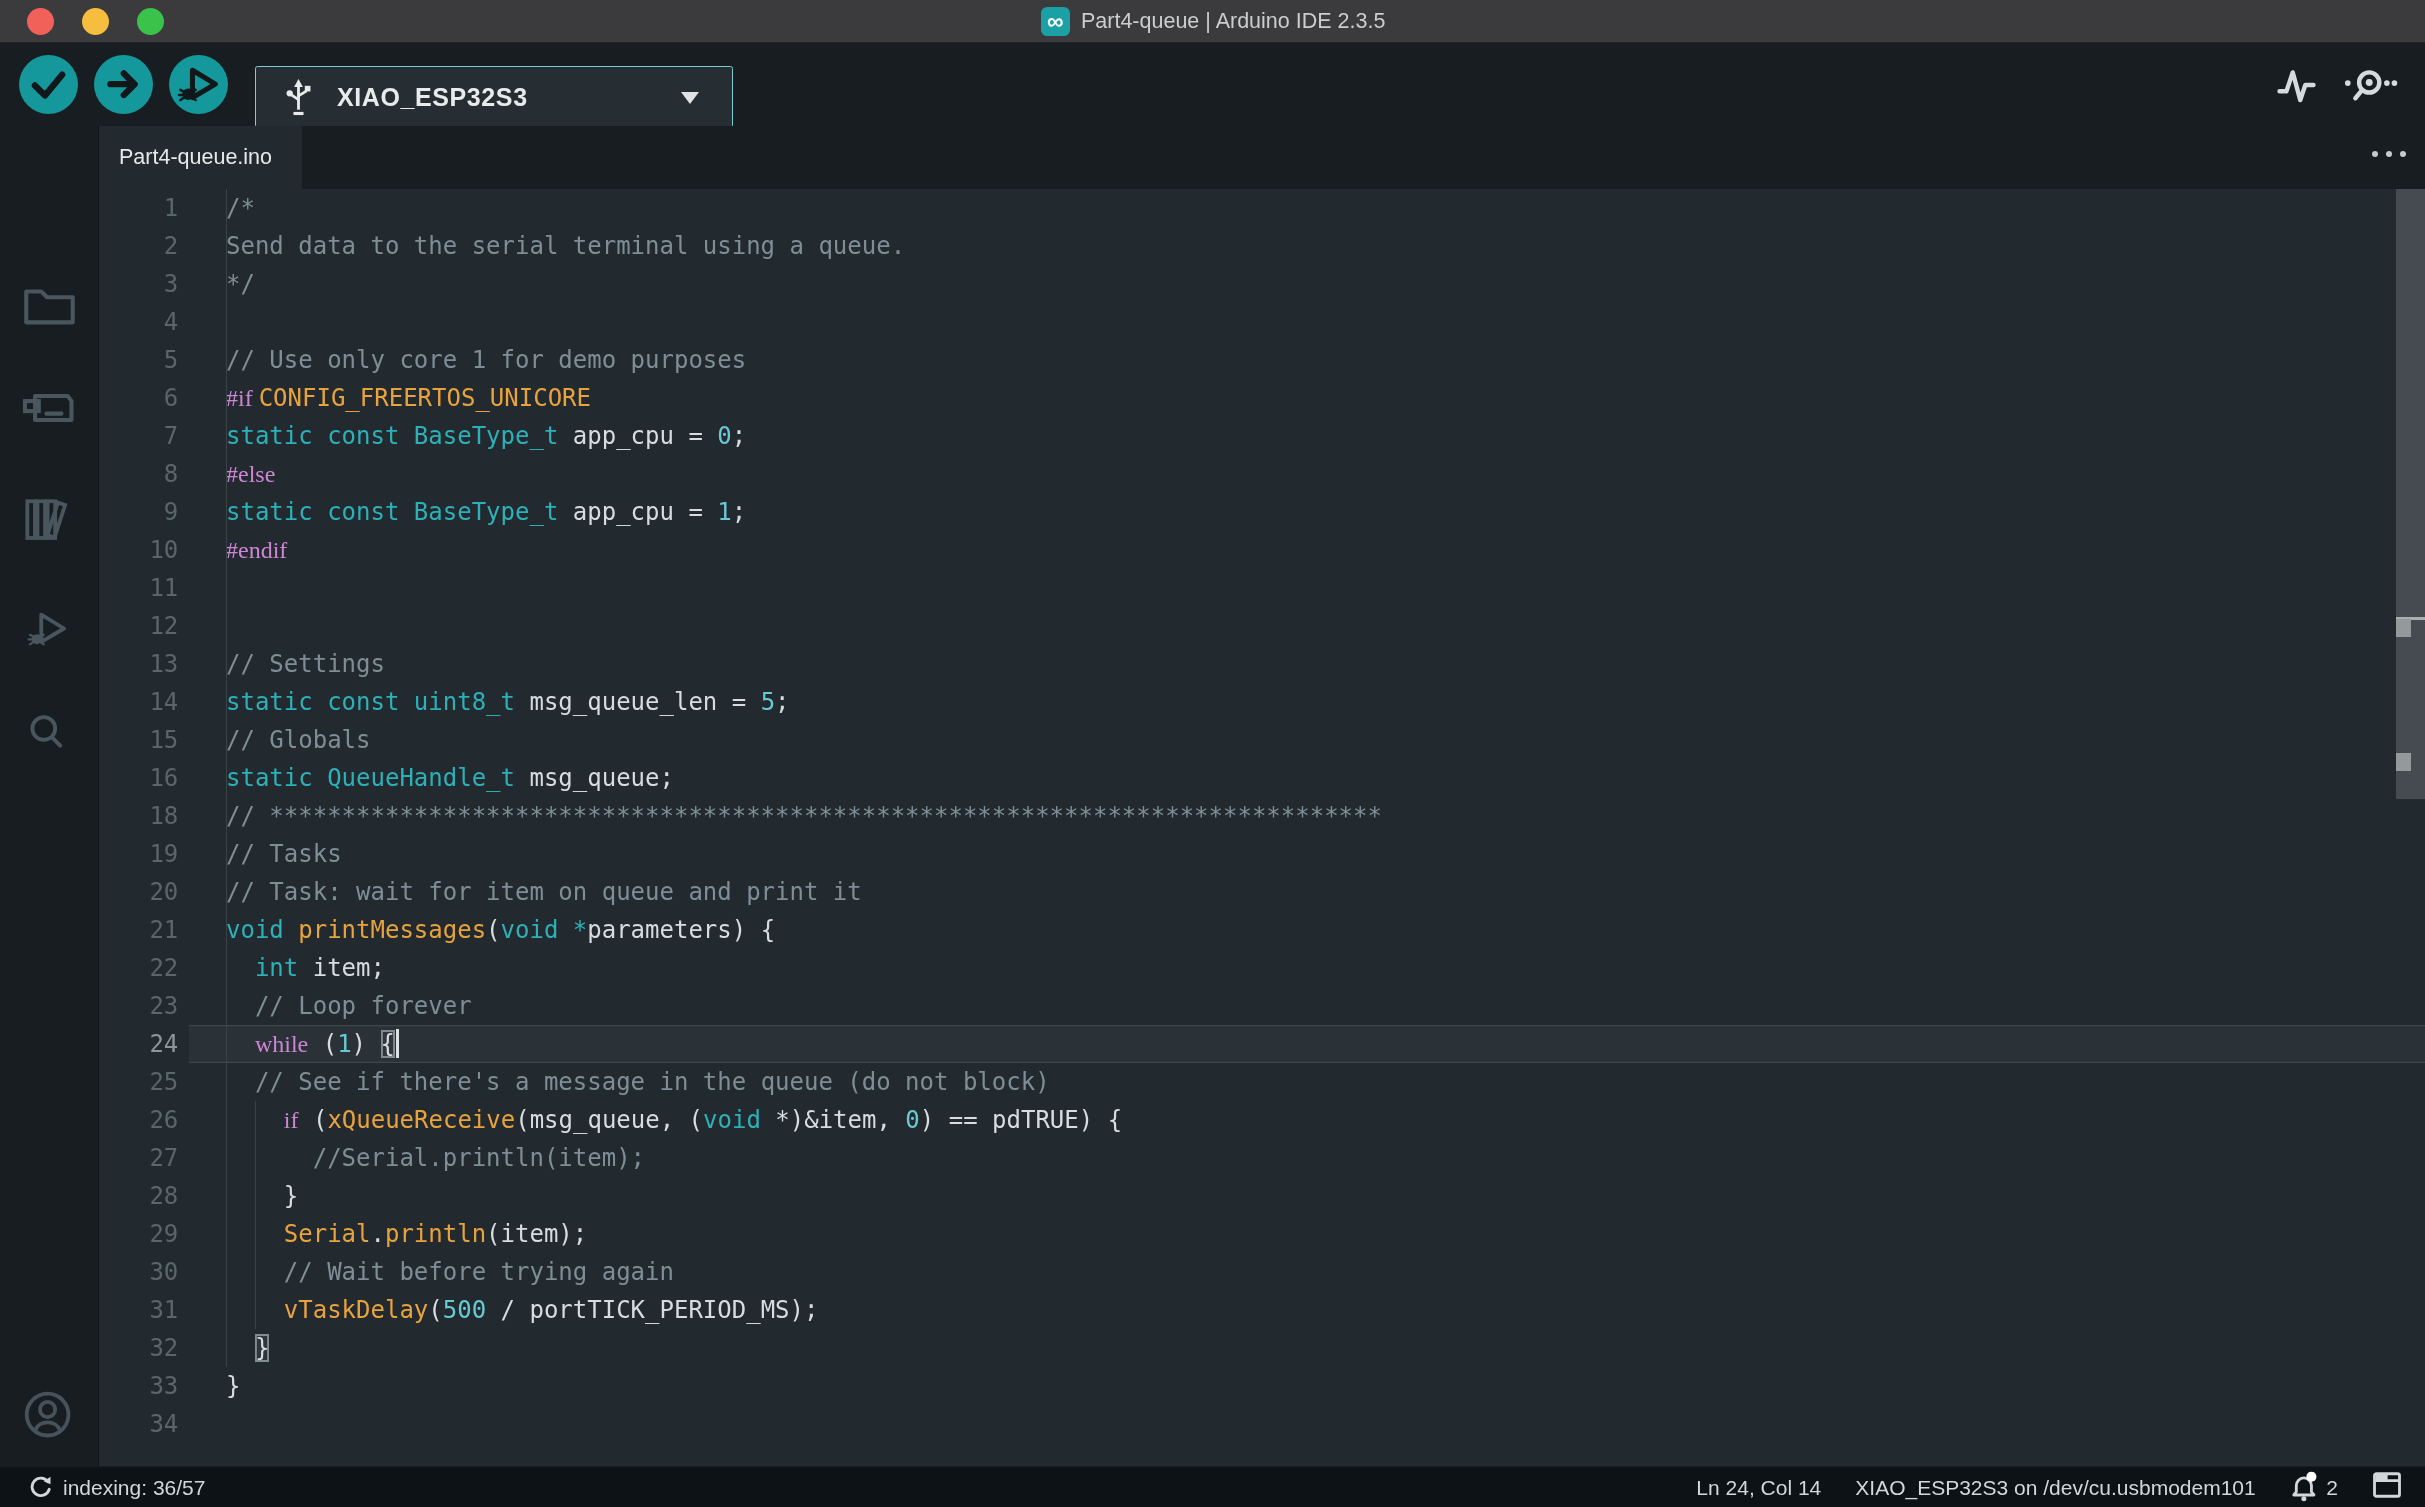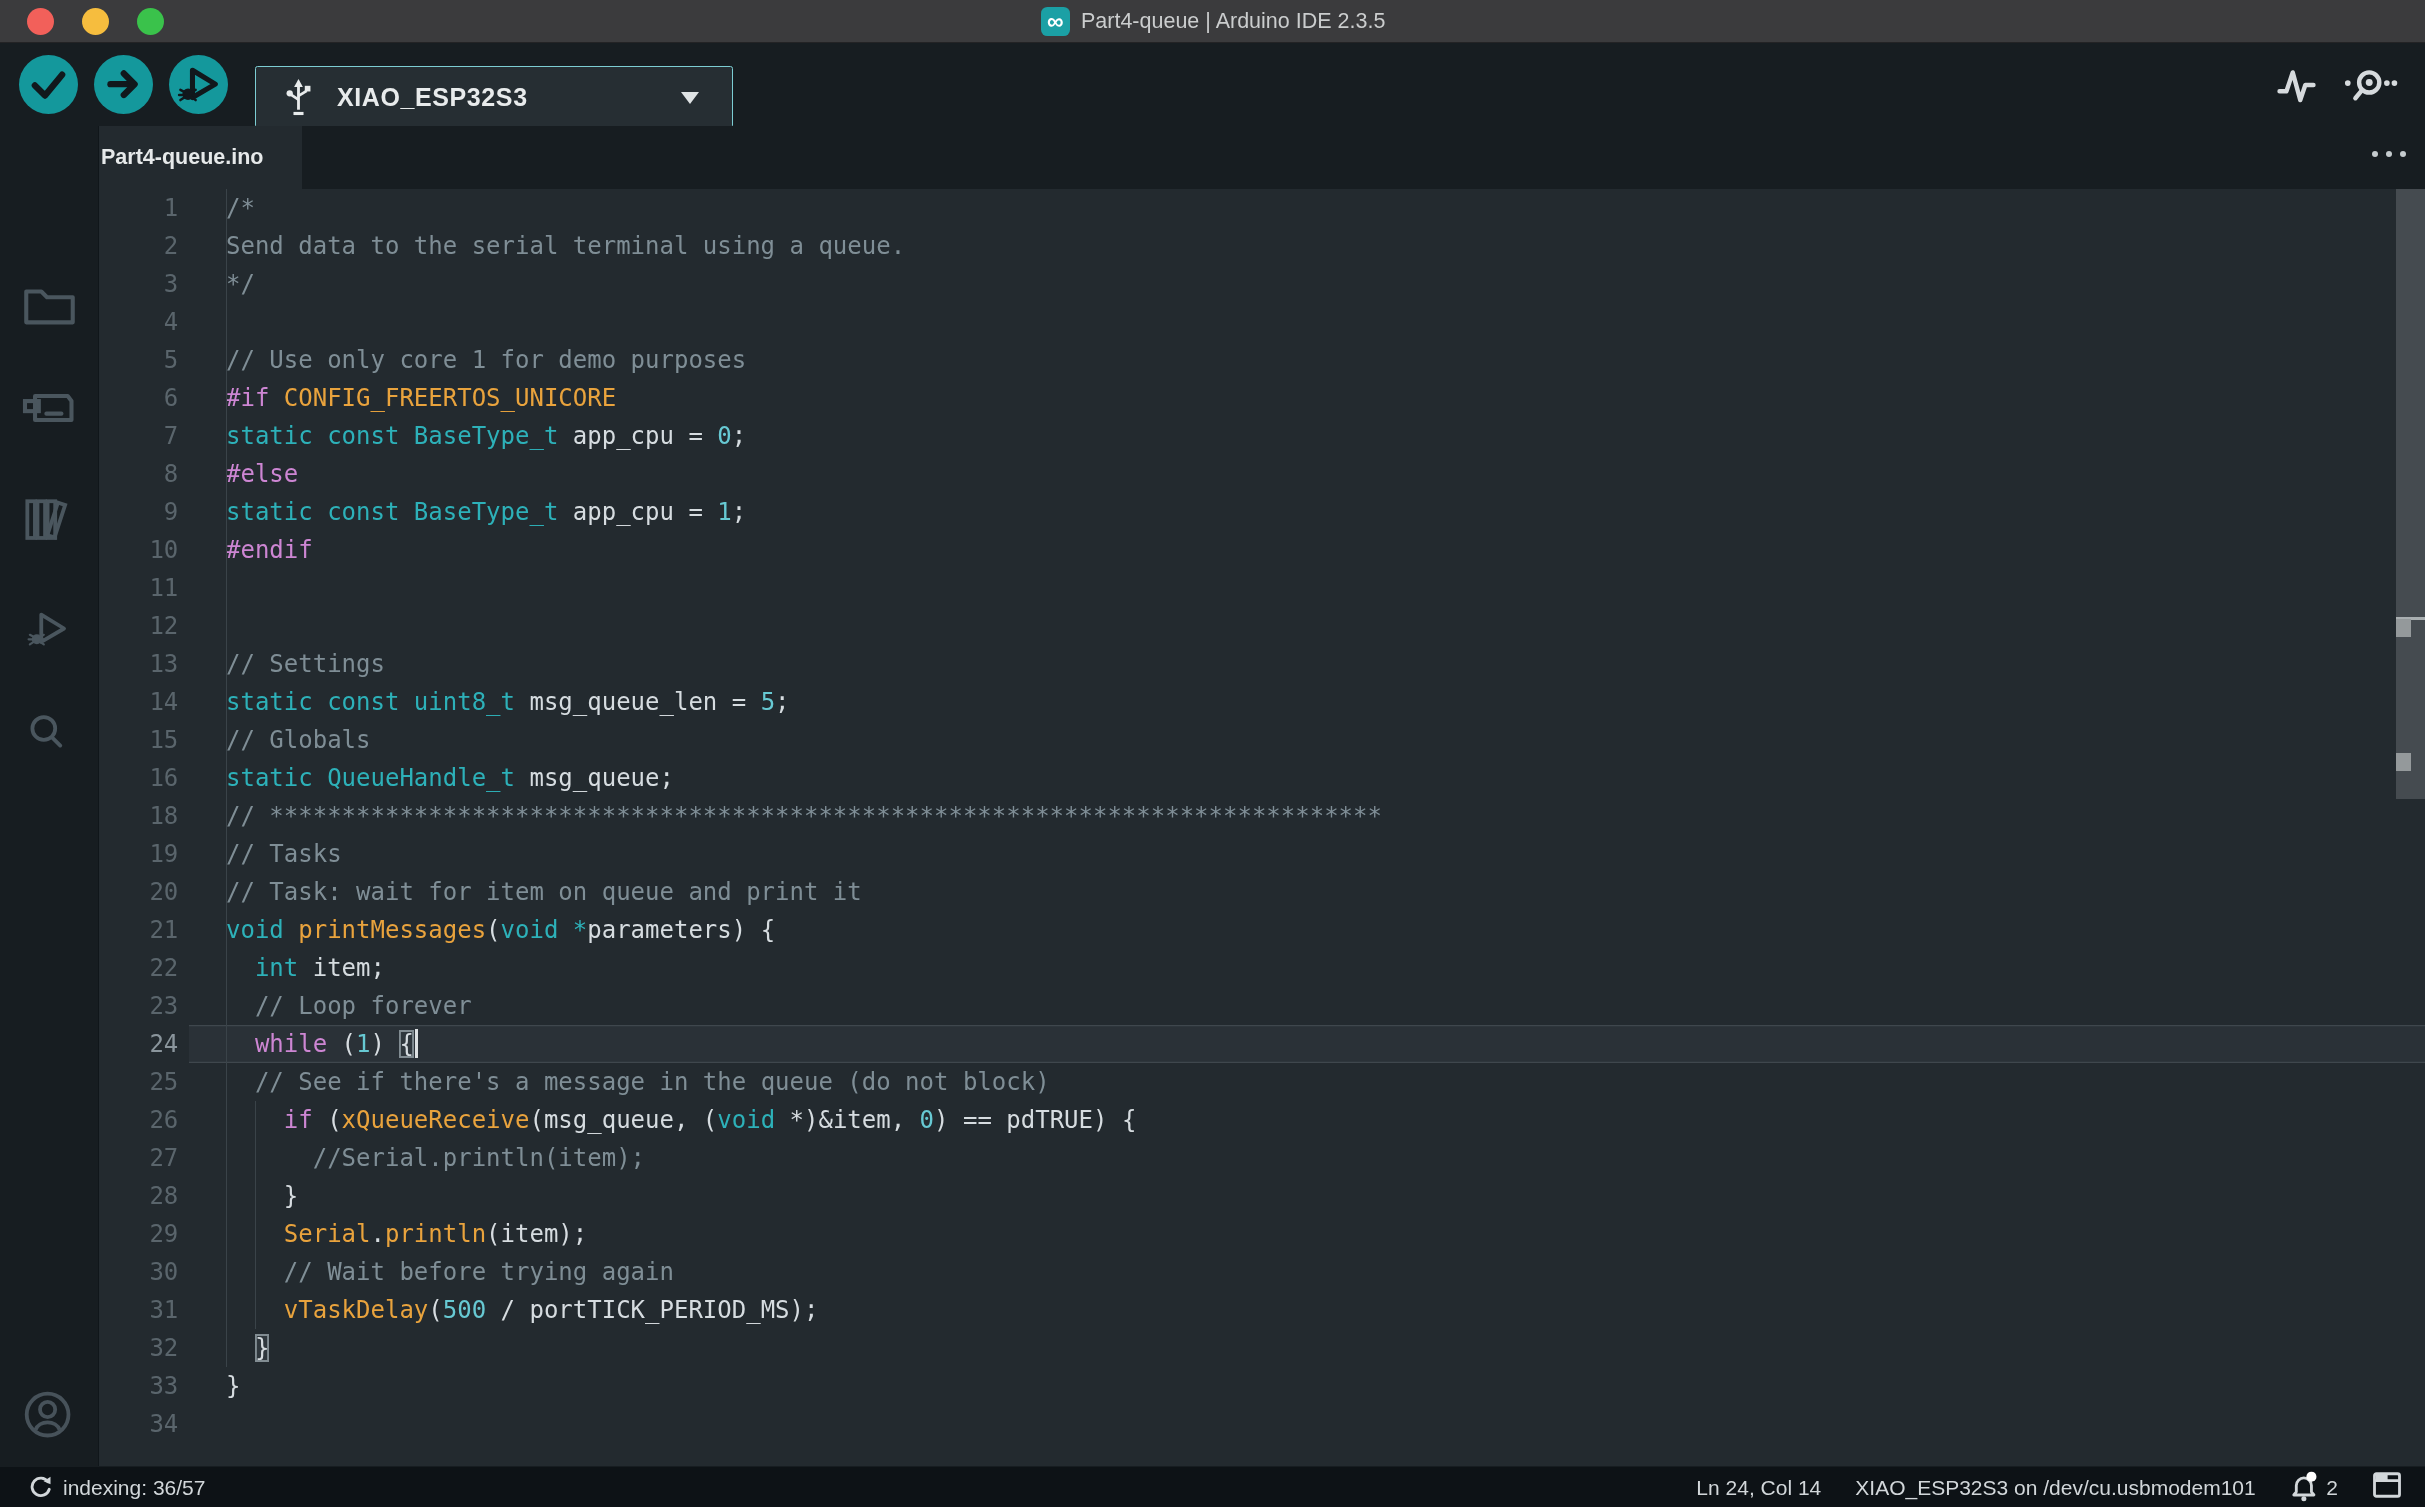--- a/index.html
+++ b/index.html
@@ -27,37 +27,37 @@
   .selector .bname{color:var(--selector-fg);font-size:25px;font-weight:bold;letter-spacing:0.6px;}
   .sel-caret{position:absolute;right:33px;top:25px;width:0;height:0;
              border-left:9.5px solid transparent;border-right:9.5px solid transparent;border-top:12px solid #dfe3e5;}
   .tool-ico{position:absolute;top:23px;}
 
   
   .main{position:absolute;left:0;top:126px;width:2426px;height:1340px;background:var(--panel-bg);}
   .sidebar{position:absolute;left:0;top:0;width:99px;height:100%;border-right:1.3px solid #10161a;box-sizing:border-box;}
   .side-ico{position:absolute;left:21px;}
   .tab{position:absolute;left:99px;top:0;width:203px;height:63px;background:var(--editor-bg);
-       color:var(--tab-fg);font-size:21.5px;line-height:63px;padding-left:2px;box-sizing:border-box;font-weight:bold;}
+       color:var(--tab-fg);font-size:21.5px;line-height:63px;padding-left:20px;box-sizing:border-box;}
   .more{position:absolute;right:20px;top:25px;display:flex;gap:7.6px;}
   .more i{width:6.3px;height:6.3px;border-radius:50%;background:#c5cbce;display:block;}
 
   
   .editor{position:absolute;left:99px;top:63px;right:0;bottom:0;background:var(--editor-bg);overflow:hidden;}
   .row{display:flex;height:38px;position:relative;}
   .gut{flex:0 0 90px;width:90px;text-align:right;padding-right:10.7px;box-sizing:border-box;
        font-family:"DejaVu Sans Mono",monospace;font-size:24px;line-height:38px;color:var(--gutter);}
   .gut.on{color:var(--gutter-active);}
   .ct{flex:1;white-space:pre;font-family:"DejaVu Sans Mono",monospace;font-size:24px;line-height:38px;
       padding-left:37px;color:var(--pl);}
   .ct.cur{background:var(--cur-line-bg);
           box-shadow:inset 0 1.3px 0 var(--cur-line-border), inset 0 -1.3px 0 var(--cur-line-border);}
   .guide{position:absolute;top:0;bottom:0;width:1.3px;background:var(--guide);}
   .guide.g0{left:127px;} .guide.g1{left:156px;}
-  .tk.cm{color:var(--cm);} .tk.kw{color:var(--kw);} .tk.pp{color:var(--pp);}
+  .tk.cm{color:var(--cm);} .tk.kw{color:var(--kw);} .tk.pp{color:var(--pp);font-family:Liberation Serif, serif;}
   .tk.fn{color:var(--fn);} .tk.nm{color:var(--nm);} .tk.pl{color:var(--pl);}
   .tk.bx{box-shadow:inset 0 0 0 1.9px var(--bracket-border);background:var(--bracket-bg);color:var(--pl);}
   .caret{display:inline-block;width:2.5px;height:29px;background:var(--caret);vertical-align:-5.7px;margin-left:1.3px;}
 
   
   .scroll{position:absolute;top:0;right:0;width:30px;height:100%;}
   .thumb{position:absolute;left:0;right:0;top:0;height:610px;background:var(--scroll-thumb);}
   .sc-cursor{position:absolute;left:0;right:0;top:428px;height:2.5px;background:var(--scroll-cursor);}
   .sc-mark{position:absolute;left:0;width:15px;height:17.7px;background:var(--scroll-mark);}
   .m1{top:430px;} .m2{top:564px;}

